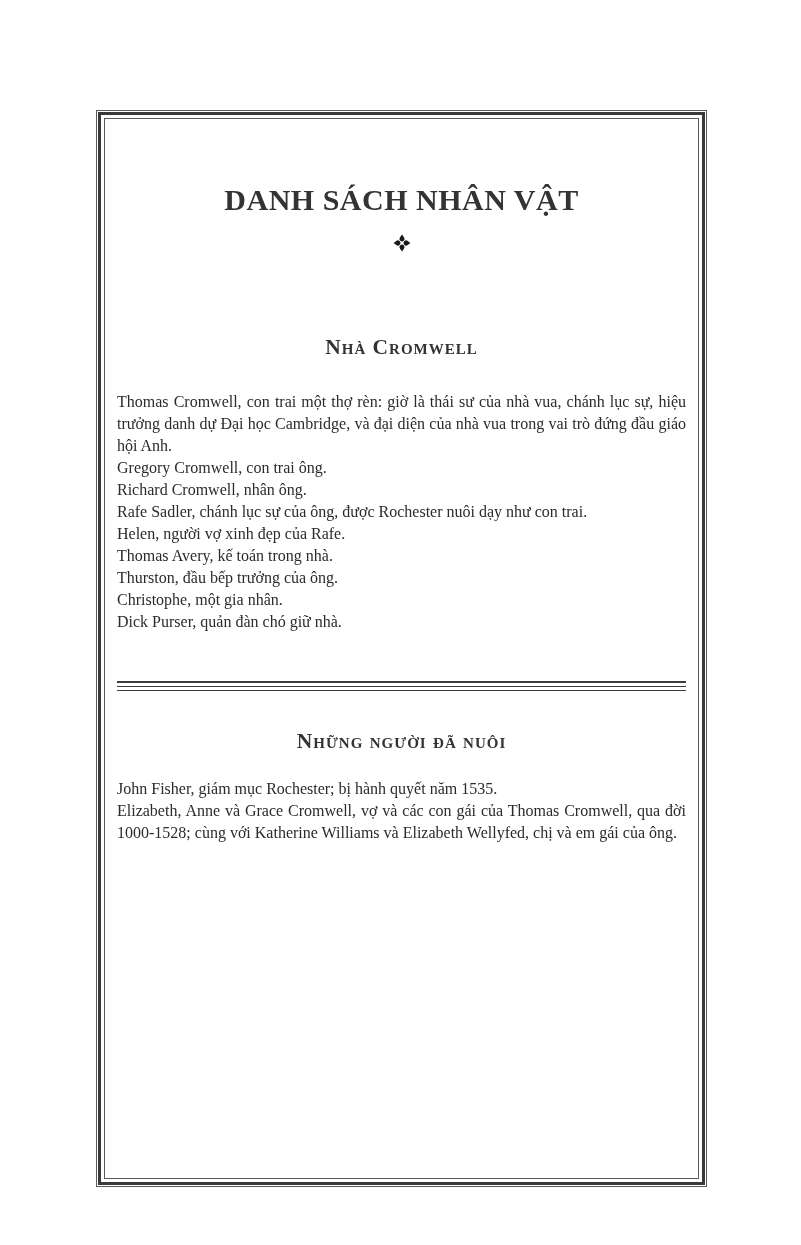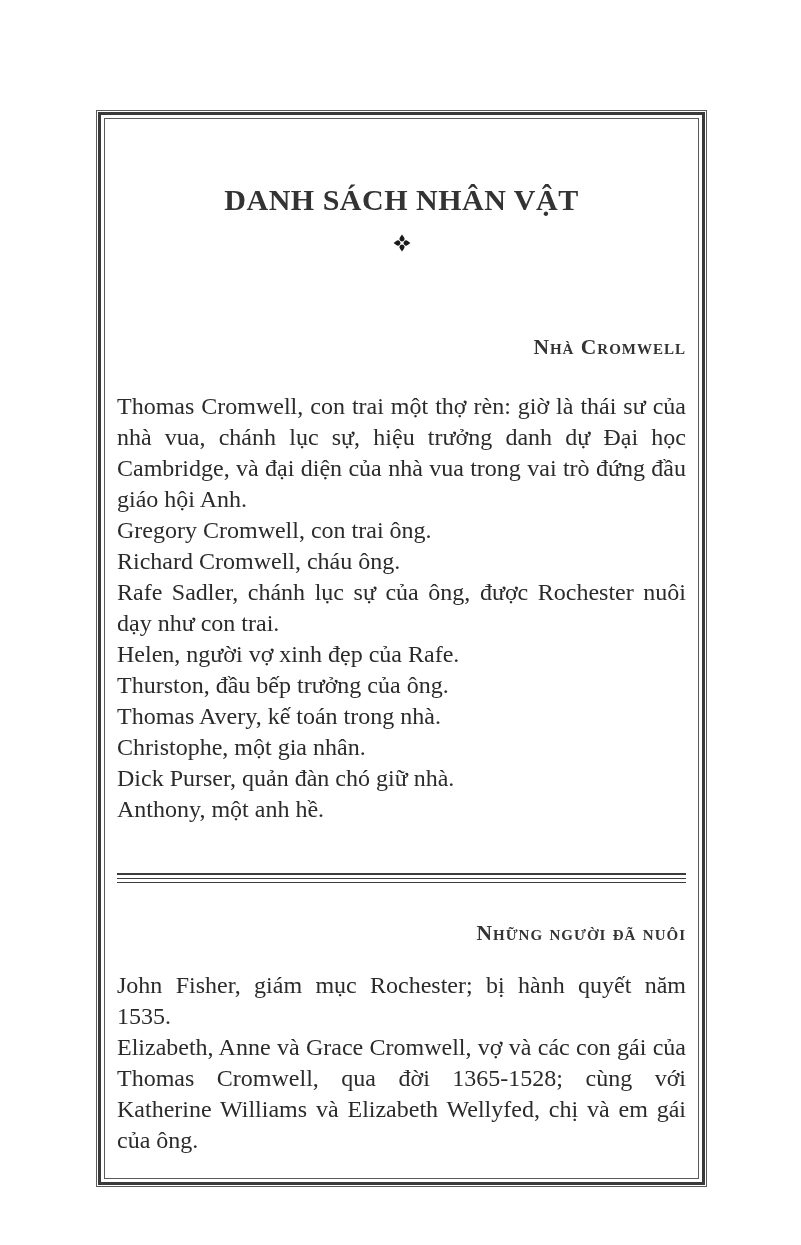--- a/index.html
+++ b/index.html
@@ -53,32 +53,32 @@
     color: #333333;
   }
   .fleuron {
     margin-top: 17px;
     text-align: center;
     line-height: 0;
   }
   .fleuron svg { display: inline-block; }
   .section-heading {
     margin: 0;
-    text-align: right;
+    text-align: center;
     font-size: 21.5px;
     font-weight: bold;
     font-variant: small-caps;
     letter-spacing: 1px;
     color: #333333;
   }
   .heading-cromwell { margin-top: 83px; }
   .heading-dead    { margin-top: 38px; }
   .entries {
-    font-size: 24px;
-    line-height: 31px;
+    font-size: 16px;
+    line-height: 22px;
     text-align: justify;
     color: #2b2b2b;
   }
   .entries-cromwell { margin-top: 31px; }
   .entries-dead     { margin-top: 24px; }
   .entries p { margin: 0; }
   .divider {
     margin-top: 48px;
     height: 10px;
     background: linear-gradient(
@@ -110,35 +110,34 @@
               <path d="M23.2 12 L19.6 14.6 A3.4 3.4 0 1 1 19.6 9.4 Z"></path>
             </g>
           </svg>
         </div>
 
         <h2 class="section-heading heading-cromwell">Nhà Cromwell</h2>
 
         <div class="entries entries-cromwell">
           <p>Thomas Cromwell, con trai một thợ rèn: giờ là thái sư của nhà vua, chánh lục sự, hiệu trưởng danh dự Đại học Cambridge, và đại diện của nhà vua trong vai trò đứng đầu giáo hội Anh.</p>
           <p>Gregory Cromwell, con trai ông.</p>
-          <p>Richard Cromwell, cháu ông.</p>
+          <p>Richard Cromwell, nhân ông.</p>
           <p>Rafe Sadler, chánh lục sự của ông, được Rochester nuôi dạy như con trai.</p>
           <p>Helen, người vợ xinh đẹp của Rafe.</p>
+          <p>Thomas Avery, kế toán trong nhà.</p>
           <p>Thurston, đầu bếp trưởng của ông.</p>
-          <p>Thomas Avery, kế toán trong nhà.</p>
           <p>Christophe, một gia nhân.</p>
           <p>Dick Purser, quản đàn chó giữ nhà.</p>
-          <p>Anthony, một anh hề.</p>
         </div>
 
         <div class="divider"></div>
 
         <h2 class="section-heading heading-dead">Những người đã nuôi</h2>
 
         <div class="entries entries-dead">
           <p>John Fisher, giám mục Rochester; bị hành quyết năm 1535.</p>
-          <p>Elizabeth, Anne và Grace Cromwell, vợ và các con gái của Thomas Cromwell, qua đời 1365-1528; cùng với Katherine Williams và Elizabeth Wellyfed, chị và em gái của ông.</p>
+          <p>Elizabeth, Anne và Grace Cromwell, vợ và các con gái của Thomas Cromwell, qua đời 1000-1528; cùng với Katherine Williams và Elizabeth Wellyfed, chị và em gái của ông.</p>
         </div>
 
       </div>
     </div>
   </div>
 </div>
 
 </body></html>

